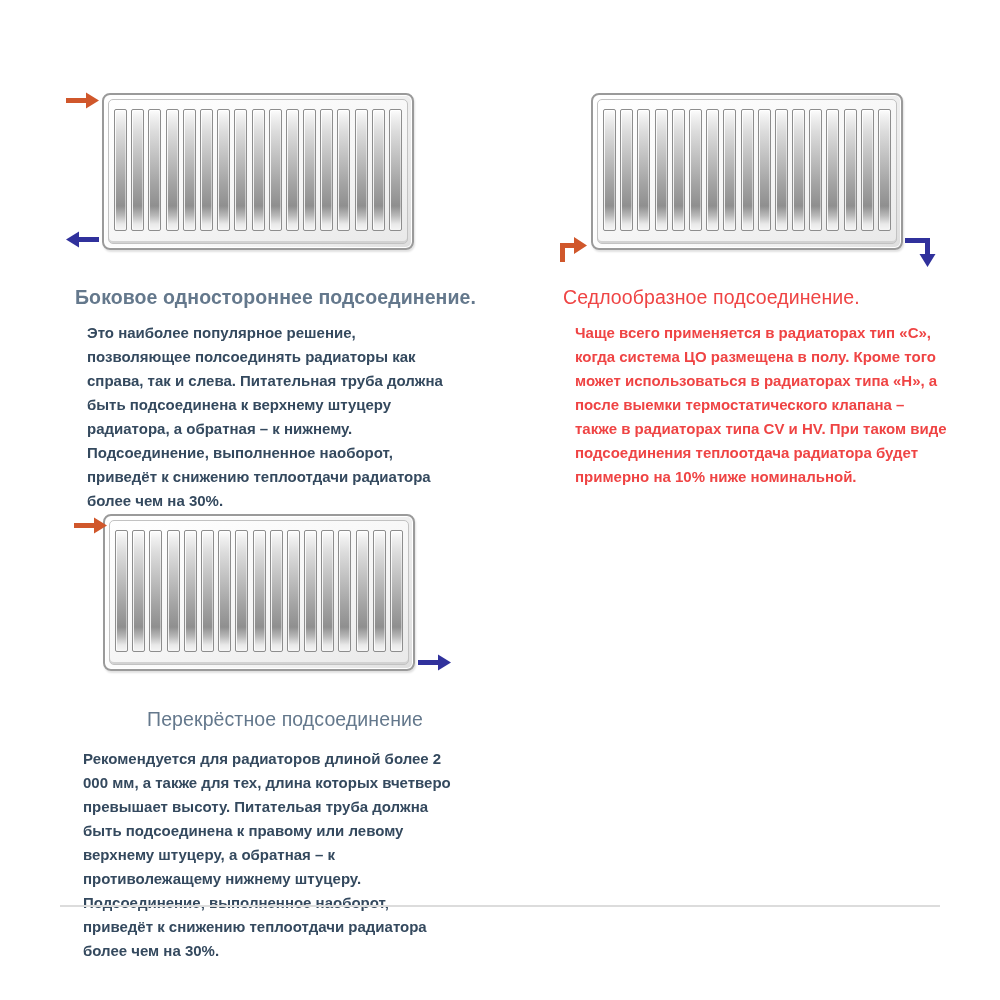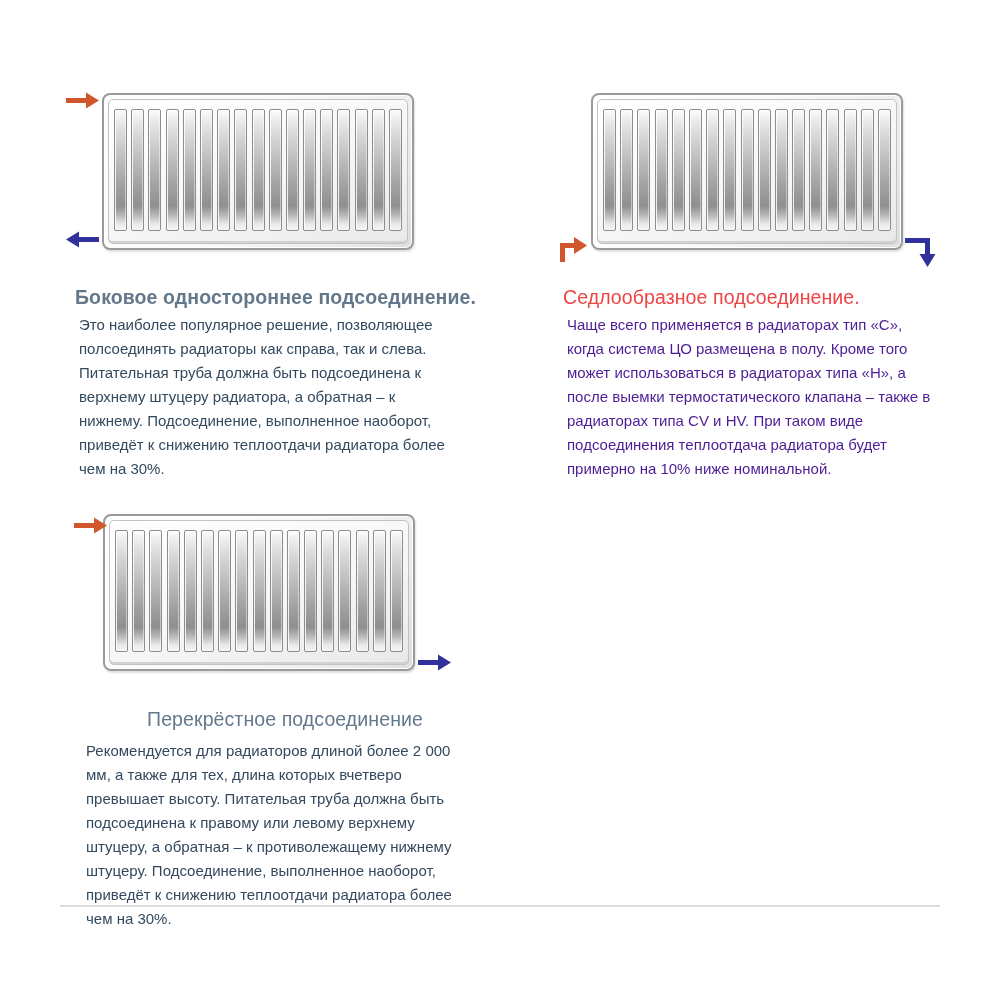--- a/index.html
+++ b/index.html
@@ -9,22 +9,22 @@
     font-family:"Liberation Sans","DejaVu Sans",sans-serif;
   }
   .abs{position:absolute;}
 
   
   .section-title{
     font-size:19.5px;line-height:24px;font-weight:400;
     color:#64788c;margin:0;letter-spacing:.1px;
   }
   .section-body{
-    font-size:15px;line-height:24px;font-weight:400;
-    color:#34495e;margin:4px;
+    font-size:15px;line-height:24px;font-weight:700;
+    color:#34495e;margin:12px;
   }
 
   
   .radiator{
     width:312px;height:157px;box-sizing:border-box;
     border:2px solid #9a9a9a;border-radius:8px;
     background:linear-gradient(125deg,#ffffff 0%,#fafafa 45%,#ececec 80%,#dedede 100%);
     box-shadow:inset 0 0 0 1px #ffffff, 1px 2px 2px rgba(0,0,0,.12);
     position:absolute;
   }
@@ -66,21 +66,21 @@
   #arrow-saddle-supply{left:558px;top:231px;}
   #arrow-saddle-return{left:905px;top:236px;}
   #arrow-cross-supply {left:74px; top:517px;}
   #arrow-cross-return {left:418px;top:654px;}
 
   #title-side  {left:75px; top:285px;width:420px;font-weight:bold;}
   #body-side   {left:75px; top:309px;width:372px;}
   #title-saddle{left:563px;top:285px;width:420px;}
   #body-saddle {left:563px;top:309px;width:375px;}
   #title-cross {left:75px; top:707px;width:420px;text-align:center;}
-  #body-cross  {left:82px; top:735px;width:372px;}
+  #body-cross  {left:71px; top:735px;width:372px;}
 </style>
 </head>
 <body style="background: rgb(255, 255, 255);">
 
 <div class="abs radiator" id="rad-side">
   <div class="radiator-face"></div>
   <div class="radiator-ribs">
       <div class="rib"></div>
       <div class="rib"></div>
       <div class="rib"></div>
@@ -137,21 +137,21 @@
 
 <svg class="abs arrow" id="arrow-saddle-supply" width="30" height="31" viewBox="0 0 30 31">
   <polygon points="2,31 2,12 16,12 16,6 29,14.5 16,23 16,17 7,17 7,31" fill="#d0572b"></polygon>
 </svg>
 
 <svg class="abs arrow" id="arrow-saddle-return" width="32" height="31" viewBox="0 0 32 31">
   <polygon points="0,2 25,2 25,18 30.5,18 22.5,31 14.5,18 20,18 20,7 0,7" fill="#30319c"></polygon>
 </svg>
 
 <h2 class="abs section-title" id="title-saddle" style="color: #ef4444;">Седлообразное подсоединение.</h2>
-<p class="abs section-body" id="body-saddle" style="color: #4c1d95;">Чаще всего применяется в радиаторах тип «С», когда система ЦО размещена в полу. Кроме того может использоваться в радиаторах типа «Н», а после выемки термостатического клапана – также в радиаторах типа CV и HV. При таком виде подсоединения теплоотдача радиатора будет примерно на 10% ниже номинальной.</p>
+<p class="abs section-body" id="body-saddle" style="color: #ef4444;">Чаще всего применяется в радиаторах тип «С», когда система ЦО размещена в полу. Кроме того может использоваться в радиаторах типа «Н», а после выемки термостатического клапана – также в радиаторах типа CV и HV. При таком виде подсоединения теплоотдача радиатора будет примерно на 10% ниже номинальной.</p>
 
 <div class="abs radiator" id="rad-cross">
   <div class="radiator-face"></div>
   <div class="radiator-ribs">
       <div class="rib"></div>
       <div class="rib"></div>
       <div class="rib"></div>
       <div class="rib"></div>
       <div class="rib"></div>
       <div class="rib"></div>

